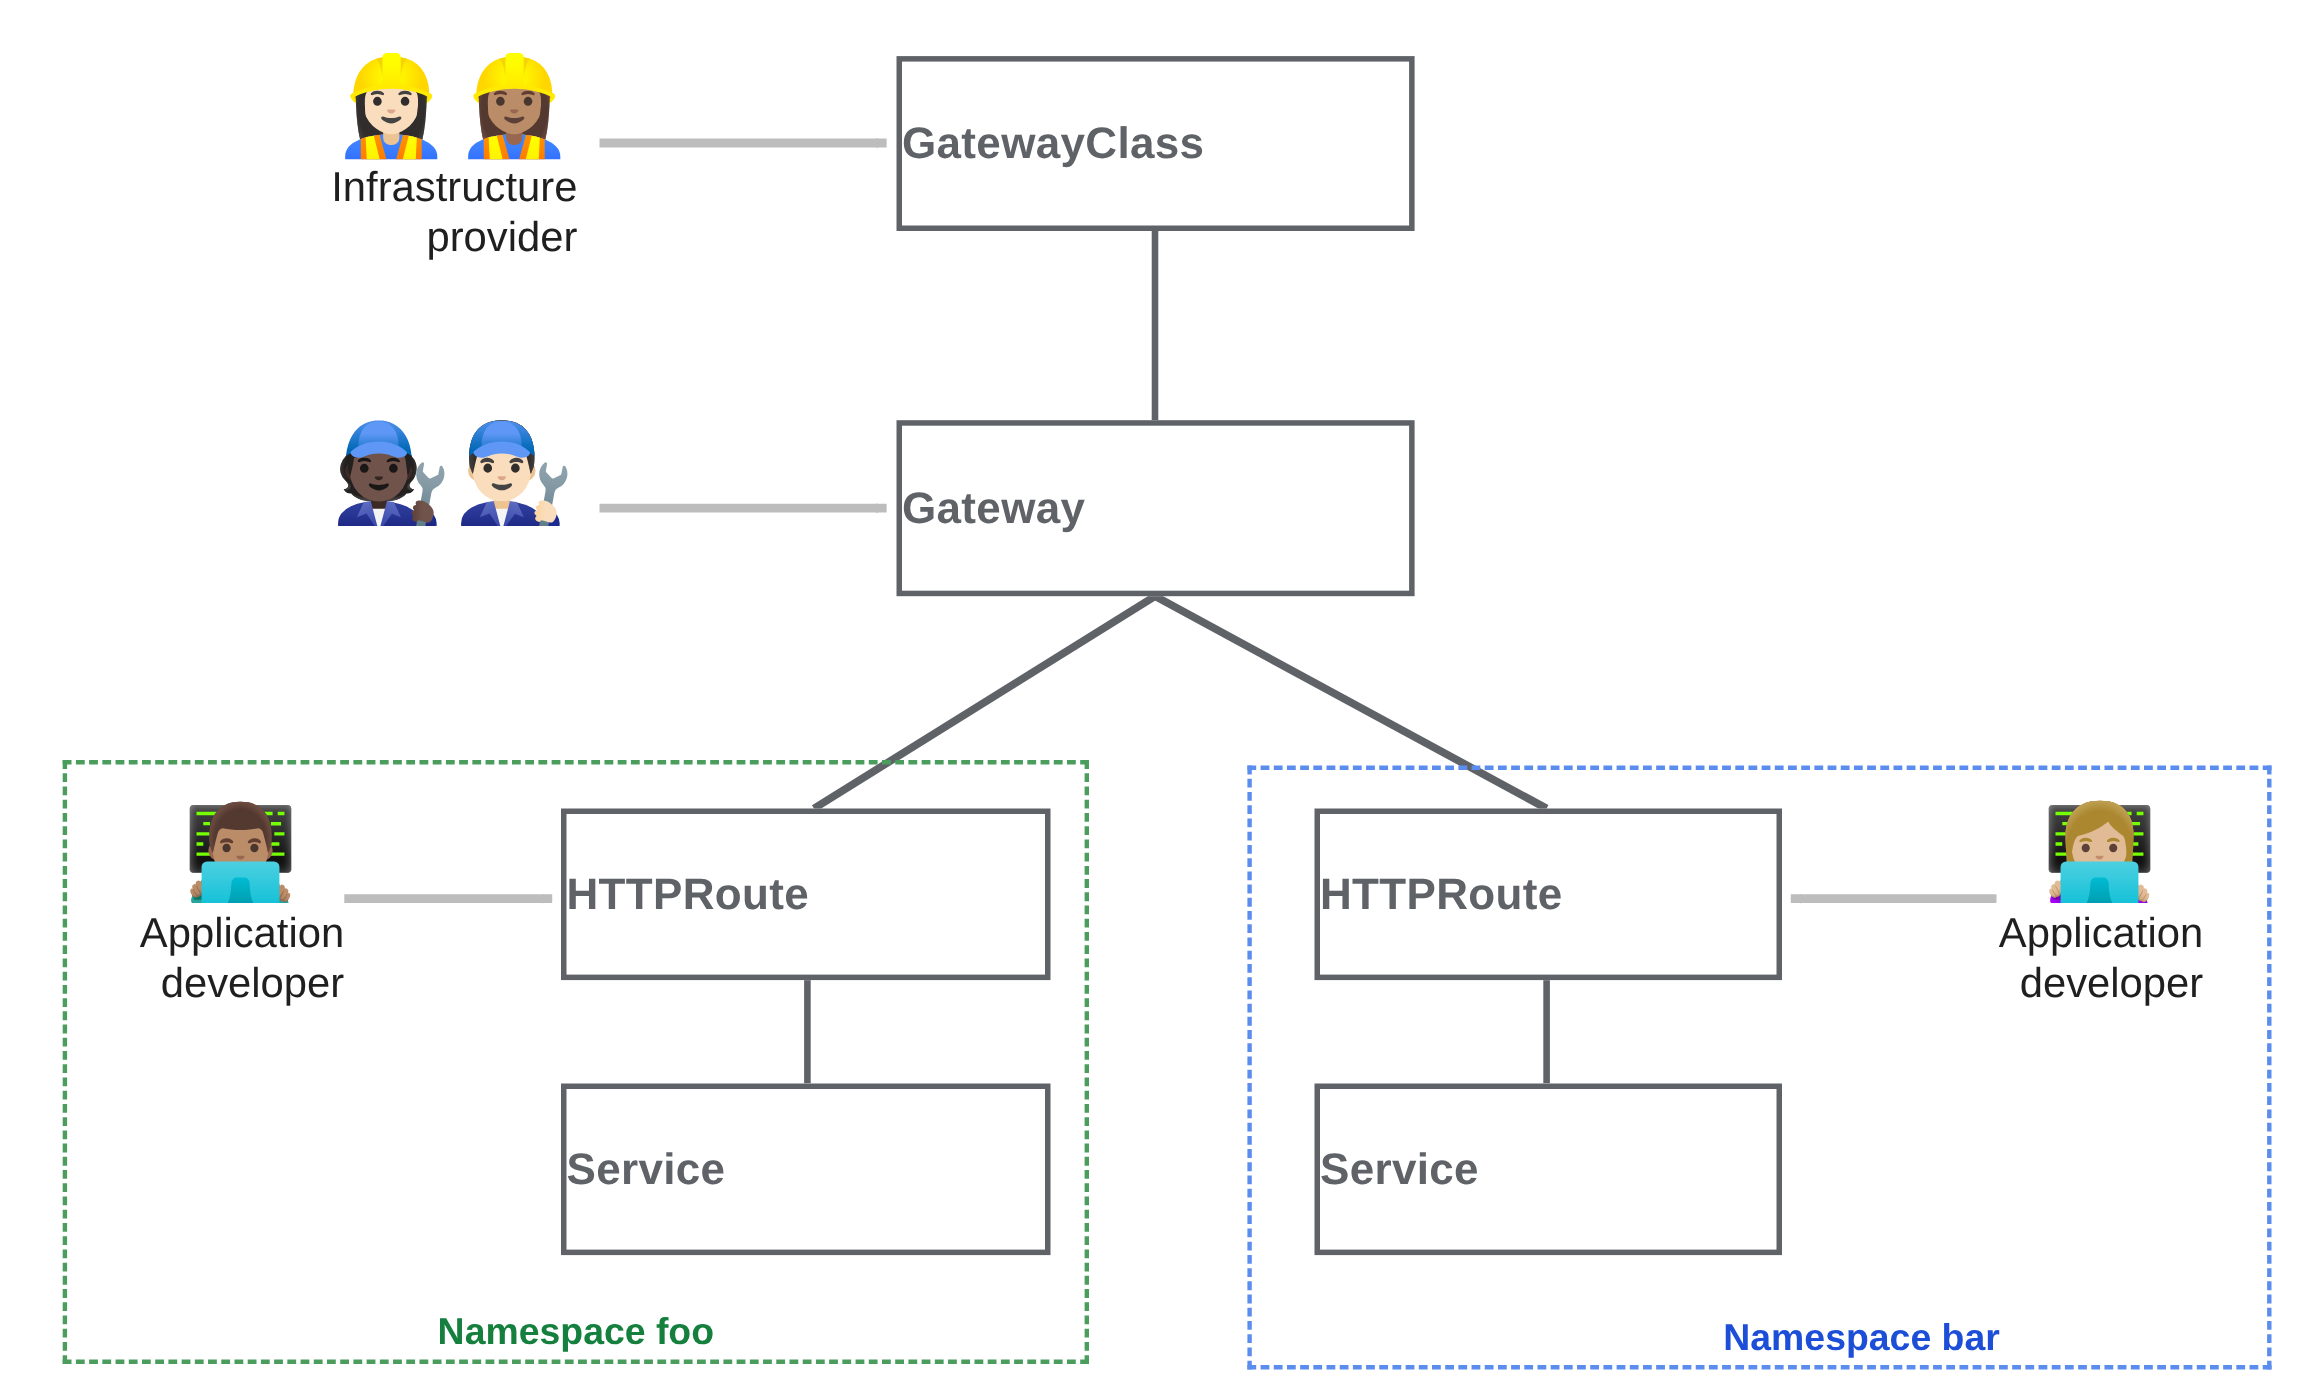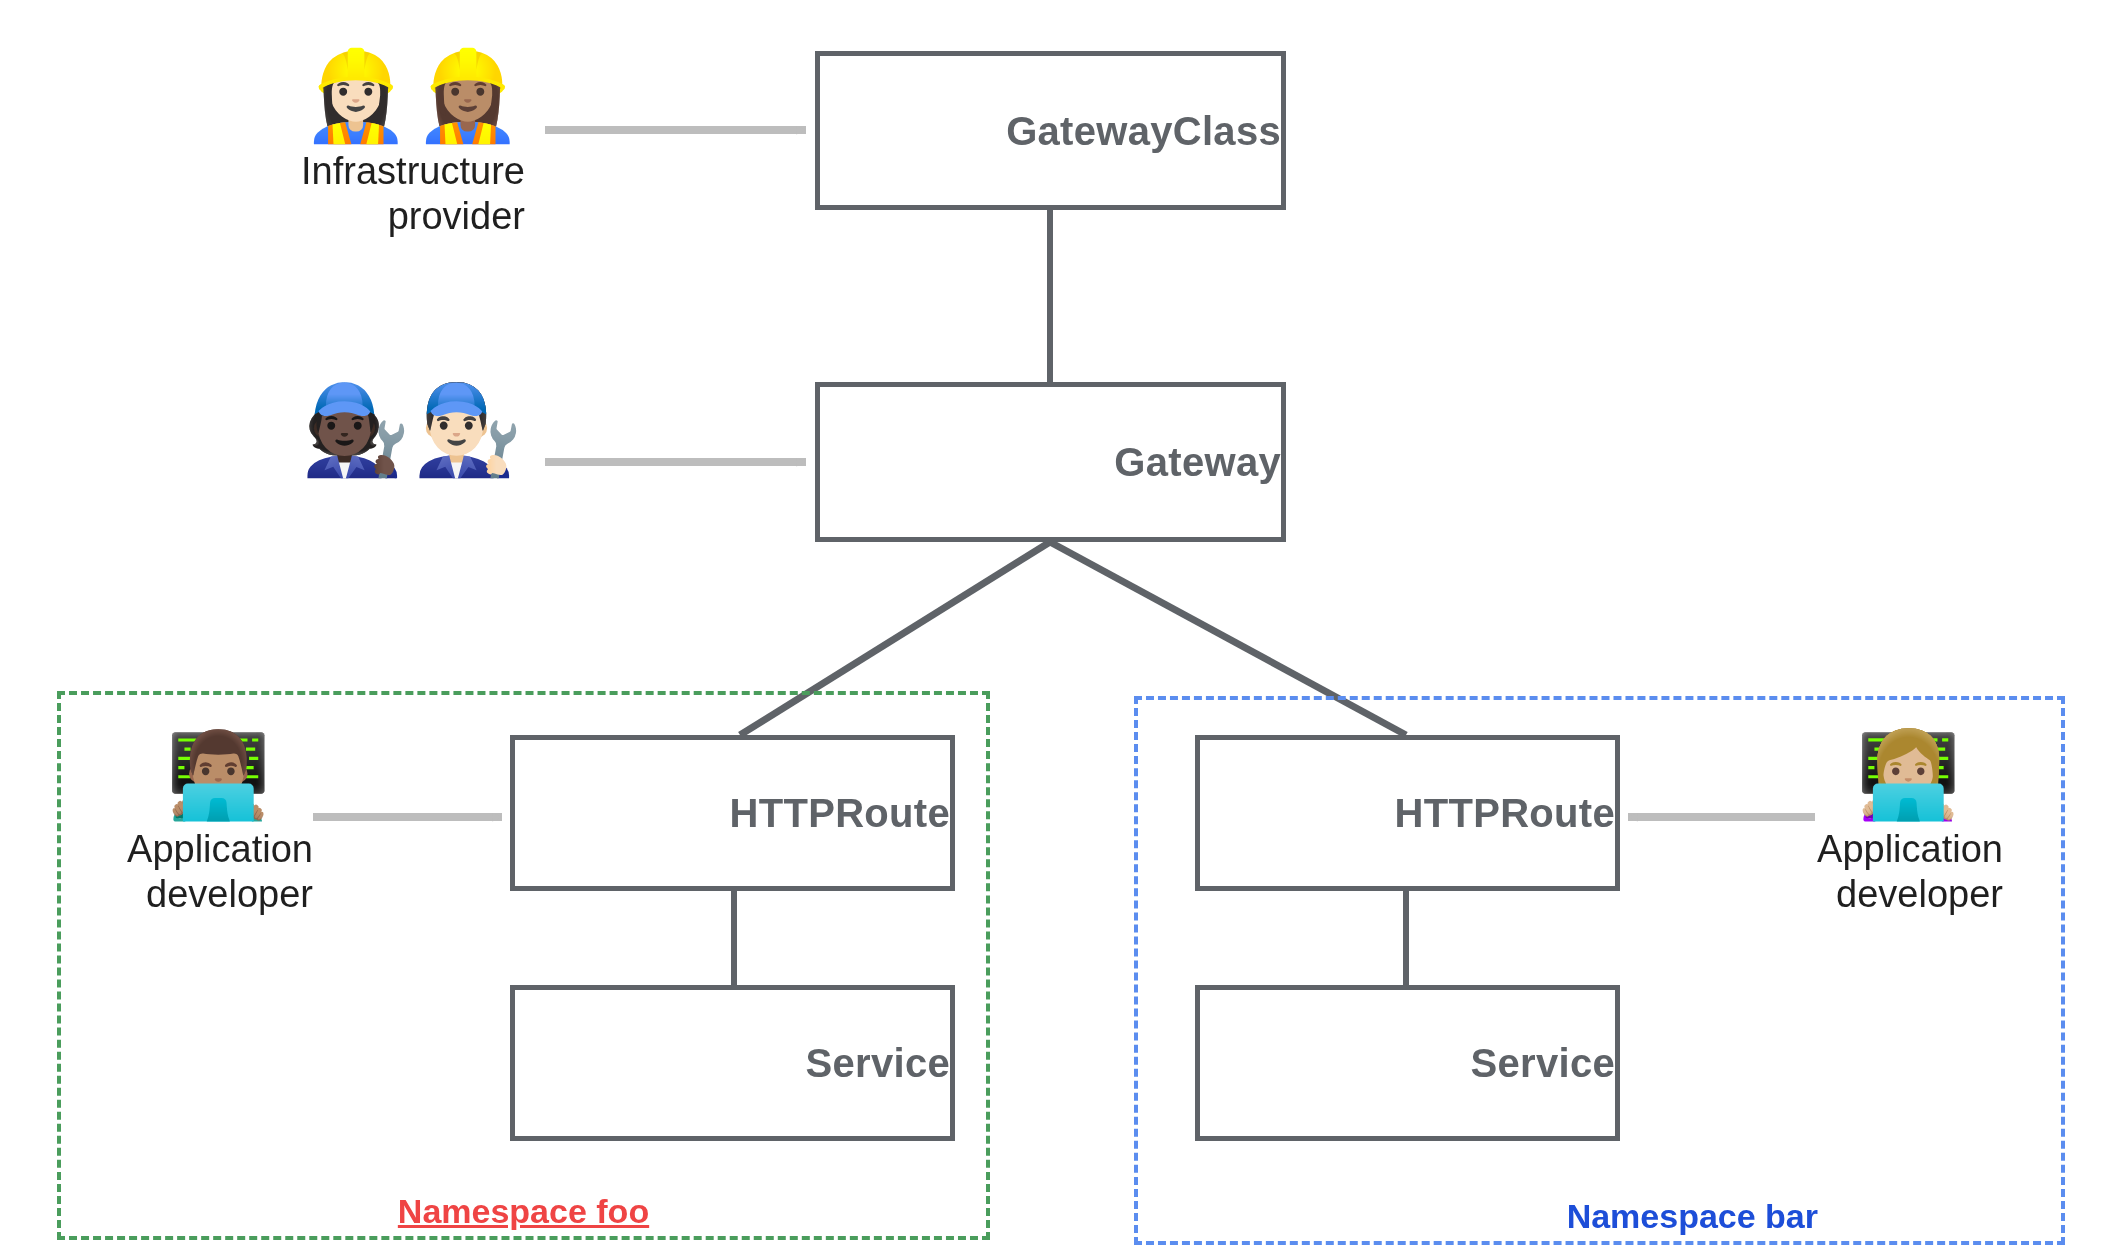--- a/index.html
+++ b/index.html
@@ -20,21 +20,21 @@
     pointer-events: none;
   }
 
   
   .node {
     position: absolute;
     border: 5px solid #5f6368;
     background: #ffffff;
     display: flex;
     align-items: center;
-    justify-content: flex-end;
+    justify-content: flex-start;
     z-index: 3;
   }
   .node .node-label {
     font-size: 40px;
     font-weight: bold;
     color: #5f6368;
     letter-spacing: 0.3px;
     line-height: 1;
     white-space: nowrap;
   }
@@ -57,21 +57,21 @@
     bottom: 8px;
     font-size: 34px;
     font-weight: bold;
     white-space: nowrap;
     line-height: 1;
   }
   #namespace-foo {
     left: 57px; top: 691px; width: 933px; height: 549px;
     border: 4px dashed #4a9d5c;
   }
-  #namespace-foo .ns-label { color: #ef4444; left: 50%; transform: translateX(-50%); text-decoration: underline; }
+  #namespace-foo .ns-label { color: #15803d; left: 50%; transform: translateX(-50%); }
   #namespace-bar {
     left: 1134px; top: 696px; width: 931px; height: 549px;
     border: 4px dashed #5b8def;
   }
   #namespace-bar .ns-label { color: #1d4ed8; right: 243px; }
 
   
   .persona {
     position: absolute;
     display: flex;

